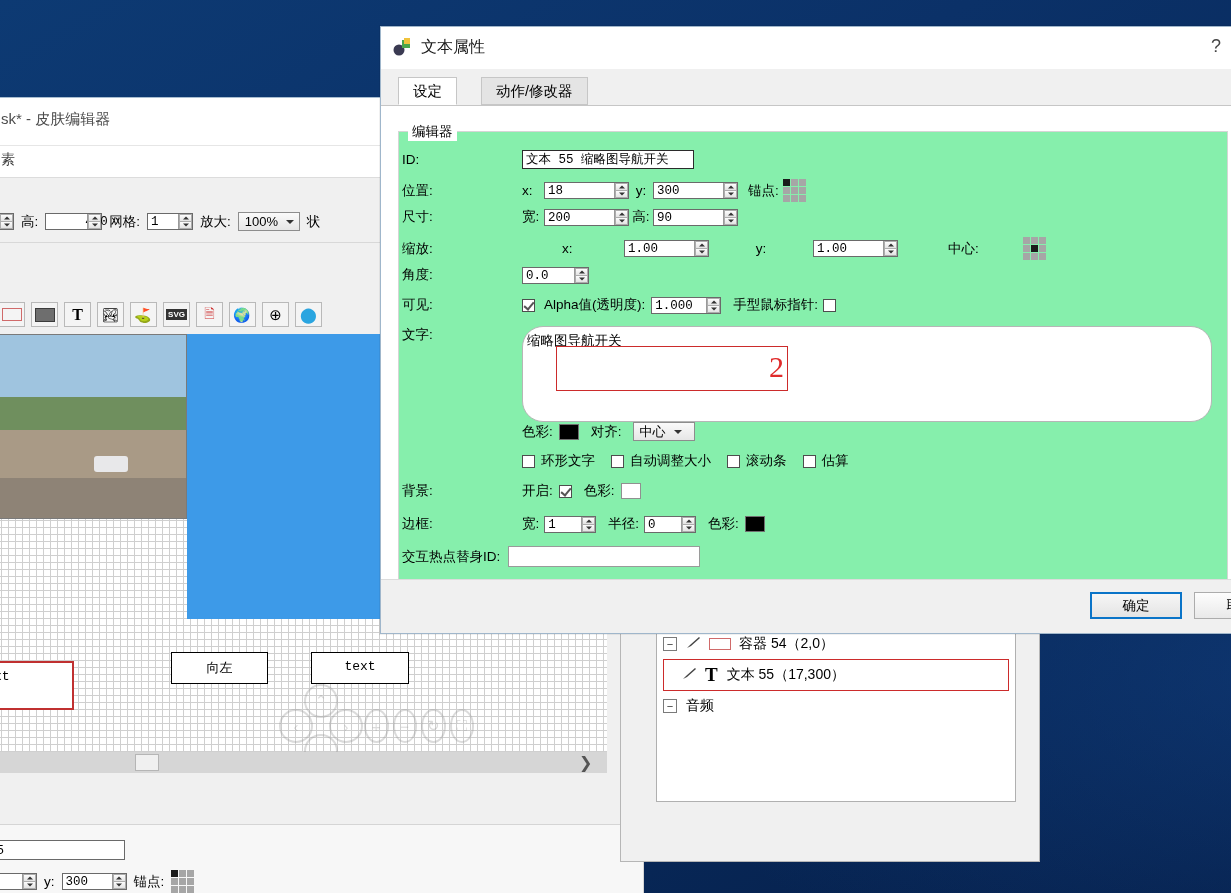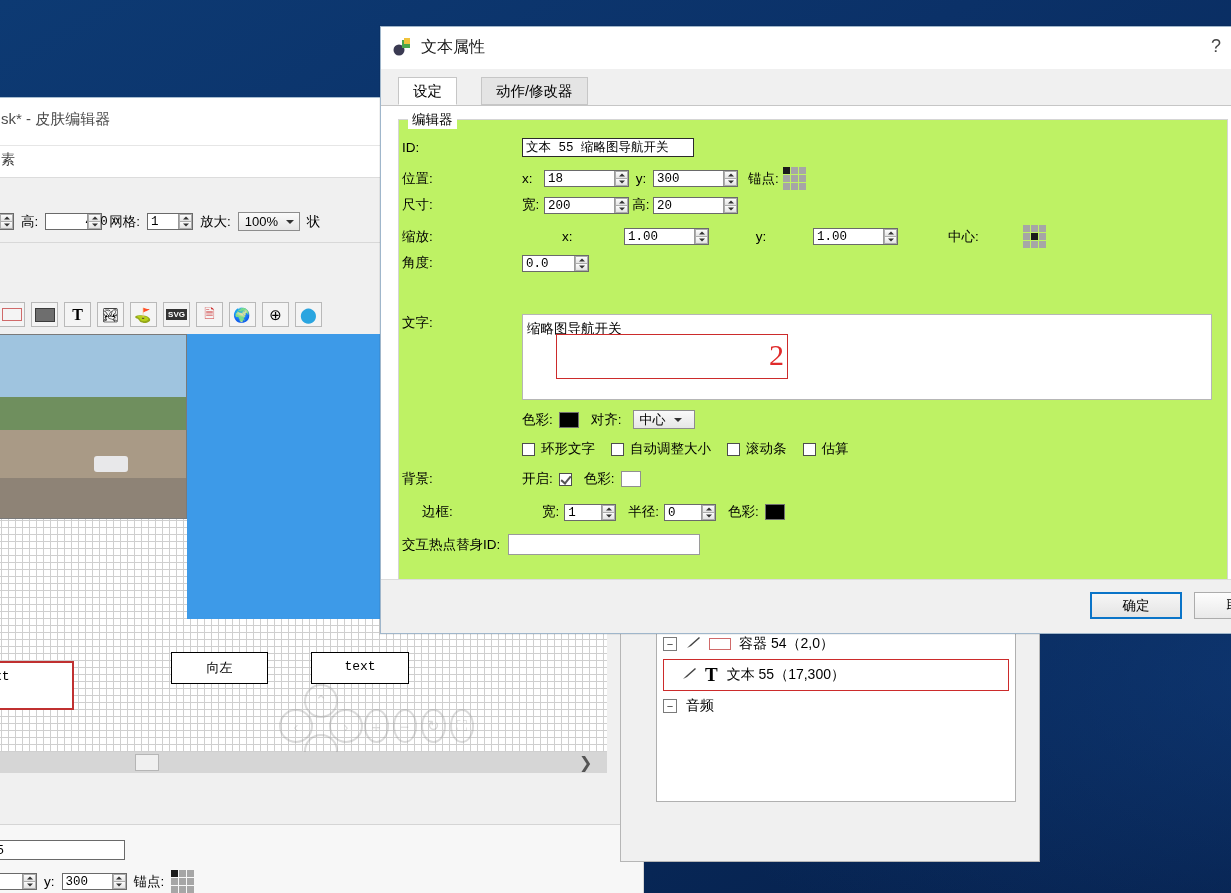--- a/index.html
+++ b/index.html
@@ -138,21 +138,21 @@
   #dlg .dtitle{height:42px;position:relative;background:#fff;}
   #dlg .dtitle .ico{position:absolute;left:12px;top:11px;width:19px;height:19px;}
   #dlg .dtitle .tx{position:absolute;left:40px;top:10px;font-size:16px;color:#1a1a1a;}
   #dlg .dtitle .help{position:absolute;right:18px;top:9px;font-size:18px;color:#444;cursor:default;}
   #dlg .tabstrip{position:absolute;left:0;top:42px;right:0;height:36px;background:#f0f0f0;border-bottom:1px solid #c6c6c6;}
   .tab{
     position:absolute;bottom:0;height:28px;padding:0 14px;display:flex;align-items:center;
     font-size:14.5px;border:1px solid #c6c6c6;box-sizing:border-box;background:#e4e4e4;
   }
   .tab.active{background:#fff;border-bottom-color:#fff;}
-  #editorgrp{left:17px;top:92px;width:828px;height:480px;background:#bef264;}
+  #editorgrp{left:17px;top:104px;width:828px;height:480px;background:#86efac;}
   #dlg .footer{position:absolute;left:0;right:0;bottom:0;height:53px;background:#f0f0f0;border-top:1px solid #dcdcdc;}
   #redbox-text{position:absolute;left:157px;top:214px;width:232px;height:45px;border:1.5px solid #cc2b2b;box-sizing:border-box;pointer-events:none;}
   .annot{color:#e02b2b;font-size:30px;font-family:"Liberation Serif","DejaVu Serif",serif;position:absolute;}
 </style>
 </head>
 <body>
 
 <div id="desktop"></div>
 
 <div id="bgwin">
@@ -404,21 +404,21 @@
       <span class="lbl" style="width:22px;">宽:</span>
       <span class="spin">
         <span class="tbox" style="width:85px;">200</span>
         <span class="btns">
             <i></i>
             <i></i>
           </span>
       </span>
       <span class="lbl" style="width:24px;text-align:center;">高:</span>
       <span class="spin">
-        <span class="tbox" style="width:85px;">20</span>
+        <span class="tbox" style="width:85px;">90</span>
         <span class="btns">
             <i></i>
             <i></i>
           </span>
       </span>
     </div>
 
     <div class="row" style="position:absolute;left:3px;top:105px;gap:40px;">
       <span class="lbl" style="width:120px;">缩放:</span>
       <span class="lbl" style="width:22px;">x:</span>
@@ -455,24 +455,38 @@
       <span class="lbl" style="width:120px;">角度:</span>
       <span class="spin">
         <span class="tbox" style="width:67px;">0.0</span>
         <span class="btns">
             <i></i>
             <i></i>
           </span>
       </span>
     </div>
 
+    <div class="row" style="position:absolute;left:3px;top:164px;">
+      <span class="lbl" style="width:120px;">可见:</span>
+      <span class="cbx on"></span>
+      <span class="lbl" style="margin-left:9px;">Alpha值(透明度):</span>
+      <span class="spin" style="margin-left:6px;">
+        <span class="tbox" style="width:70px;">1.000</span>
+        <span class="btns">
+            <i></i>
+            <i></i>
+          </span>
+      </span>
+      <span class="lbl" style="margin-left:12px;">手型鼠标指针:</span>
+      <span class="cbx" style="margin-left:5px;"></span>
+    </div>
 
     <div class="row" style="position:absolute;left:3px;top:194px;align-items:flex-start;">
       <span class="lbl" style="width:120px;">文字:</span>
-      <span class="tbox" style="width:690px;height:86px;padding:5px 4px;font-family:'Liberation Sans',sans-serif;font-size:13.5px;border-color:#b6b6b6;">缩略图导航开关</span>
+      <span class="tbox" style="width:690px;height:96px;padding:5px 4px;font-family:'Liberation Sans',sans-serif;font-size:13.5px;border-color:#b6b6b6;border-radius:21px;">缩略图导航开关</span>
     </div>
     <div id="redbox-text"></div>
     <div class="annot" style="left:370px;top:218px;">2</div>
 
     <div class="row" style="position:absolute;left:3px;top:290px;">
       <span style="width:120px;"></span>
       <span class="lbl">色彩:</span>
       <span class="swatch" style="margin-left:6px;"></span>
       <span class="lbl" style="margin-left:12px;">对齐:</span>
       <span class="sel" style="width:62px;margin-left:11px;">
@@ -495,21 +509,21 @@
 
     <div class="row" style="position:absolute;left:3px;top:350px;">
       <span class="lbl" style="width:120px;">背景:</span>
       <span class="lbl">开启:</span>
       <span class="cbx on" style="margin-left:6px;"></span>
       <span class="lbl" style="margin-left:12px;">色彩:</span>
       <span class="swatch white" style="margin-left:6px;"></span>
     </div>
 
     <div class="row" style="position:absolute;left:3px;top:383px;">
-      <span class="lbl" style="width:120px;margin-left:20px;">边框:</span>
+      <span class="lbl" style="width:120px;">边框:</span>
       <span class="lbl">宽:</span>
       <span class="spin" style="margin-left:5px;">
         <span class="tbox" style="width:52px;">1</span>
         <span class="btns">
             <i></i>
             <i></i>
           </span>
       </span>
       <span class="lbl" style="margin-left:12px;">半径:</span>
       <span class="spin" style="margin-left:5px;">

